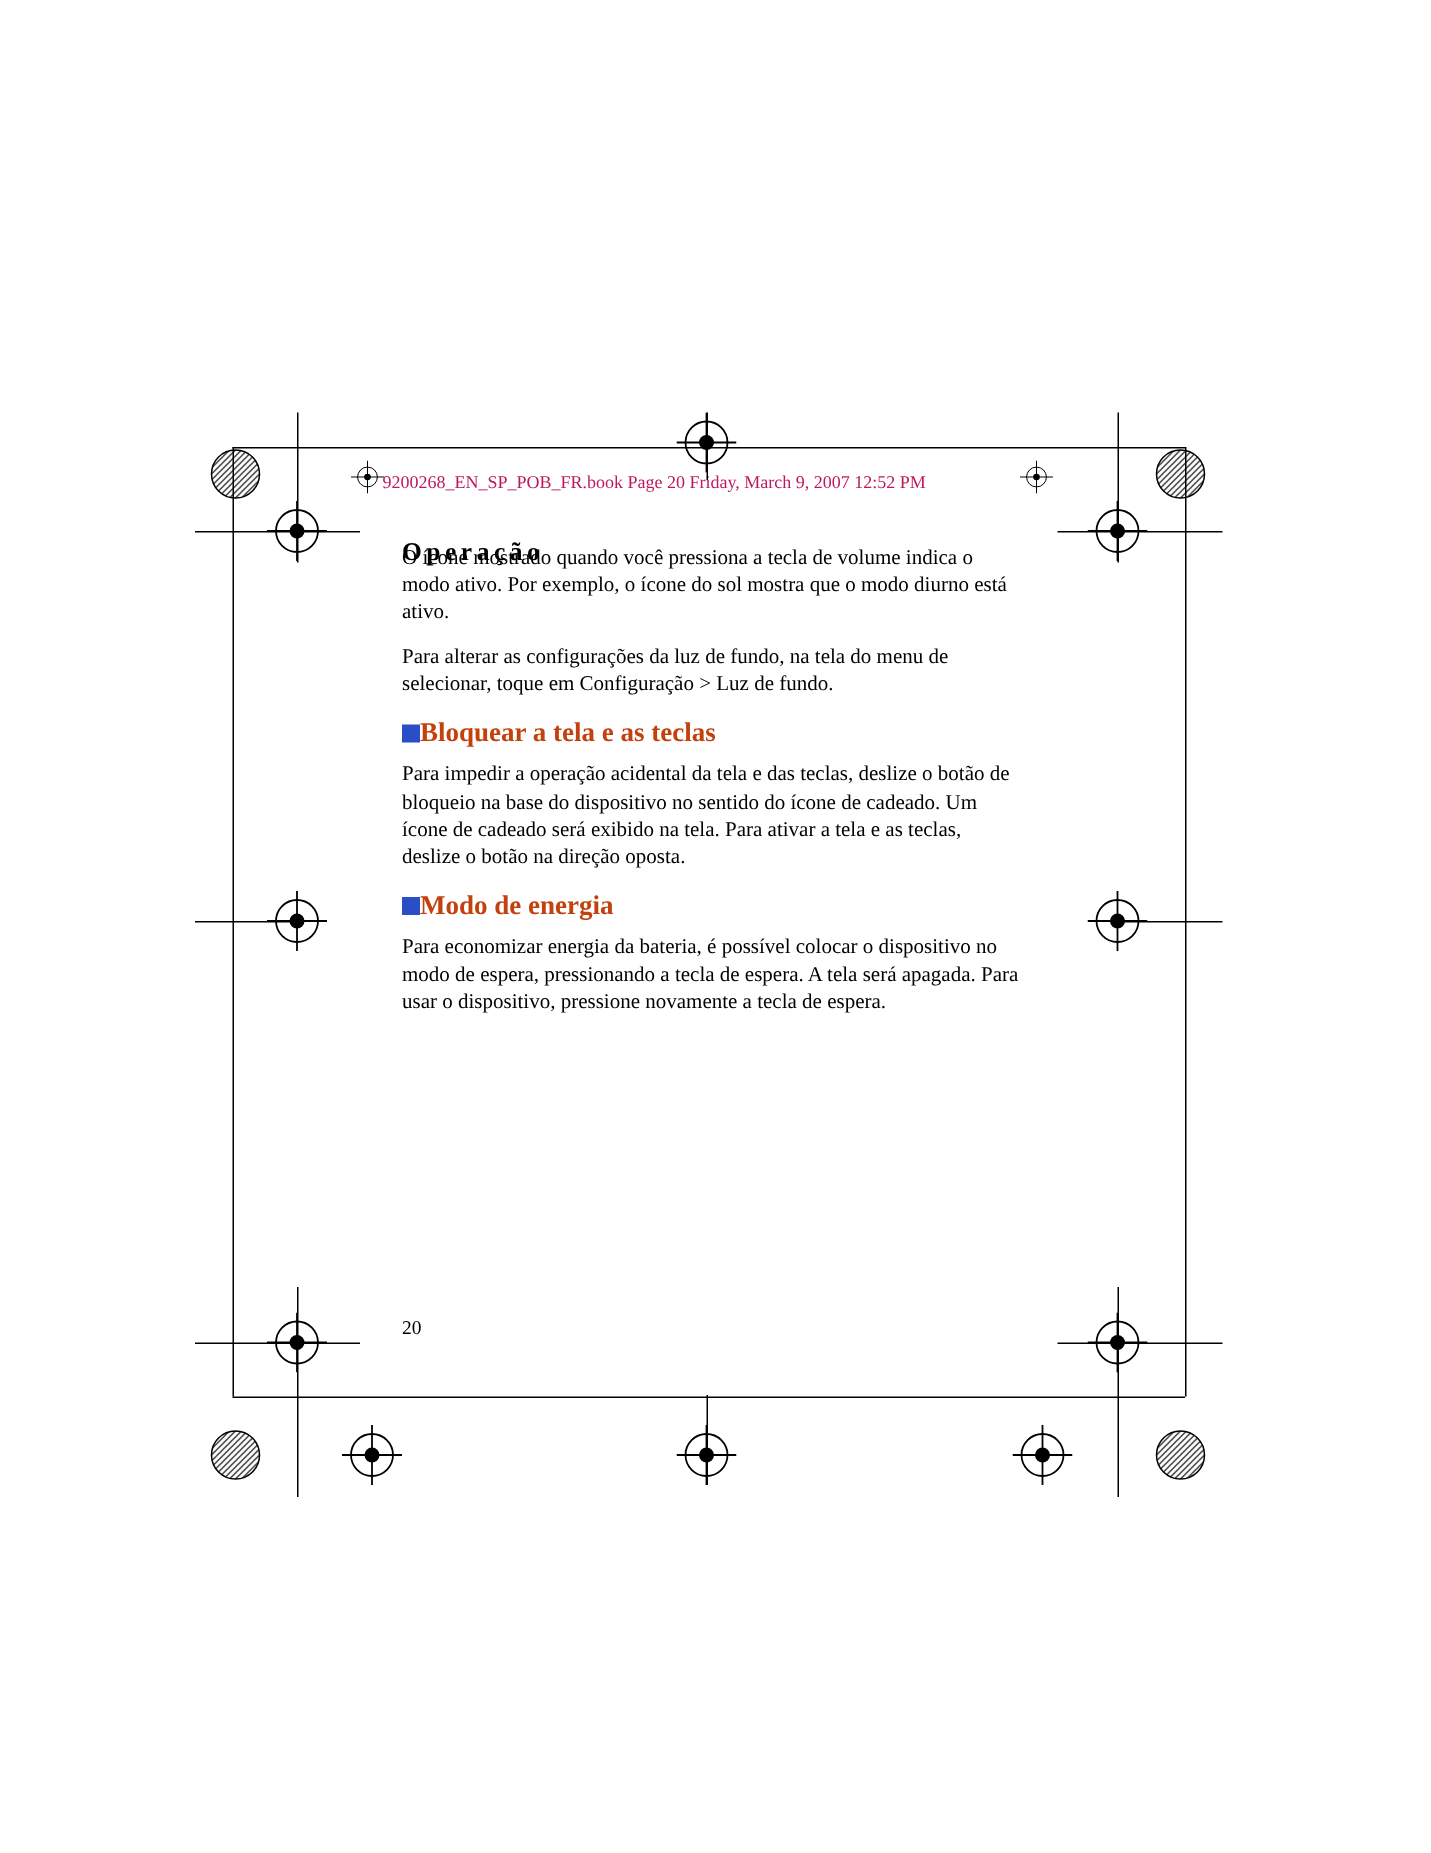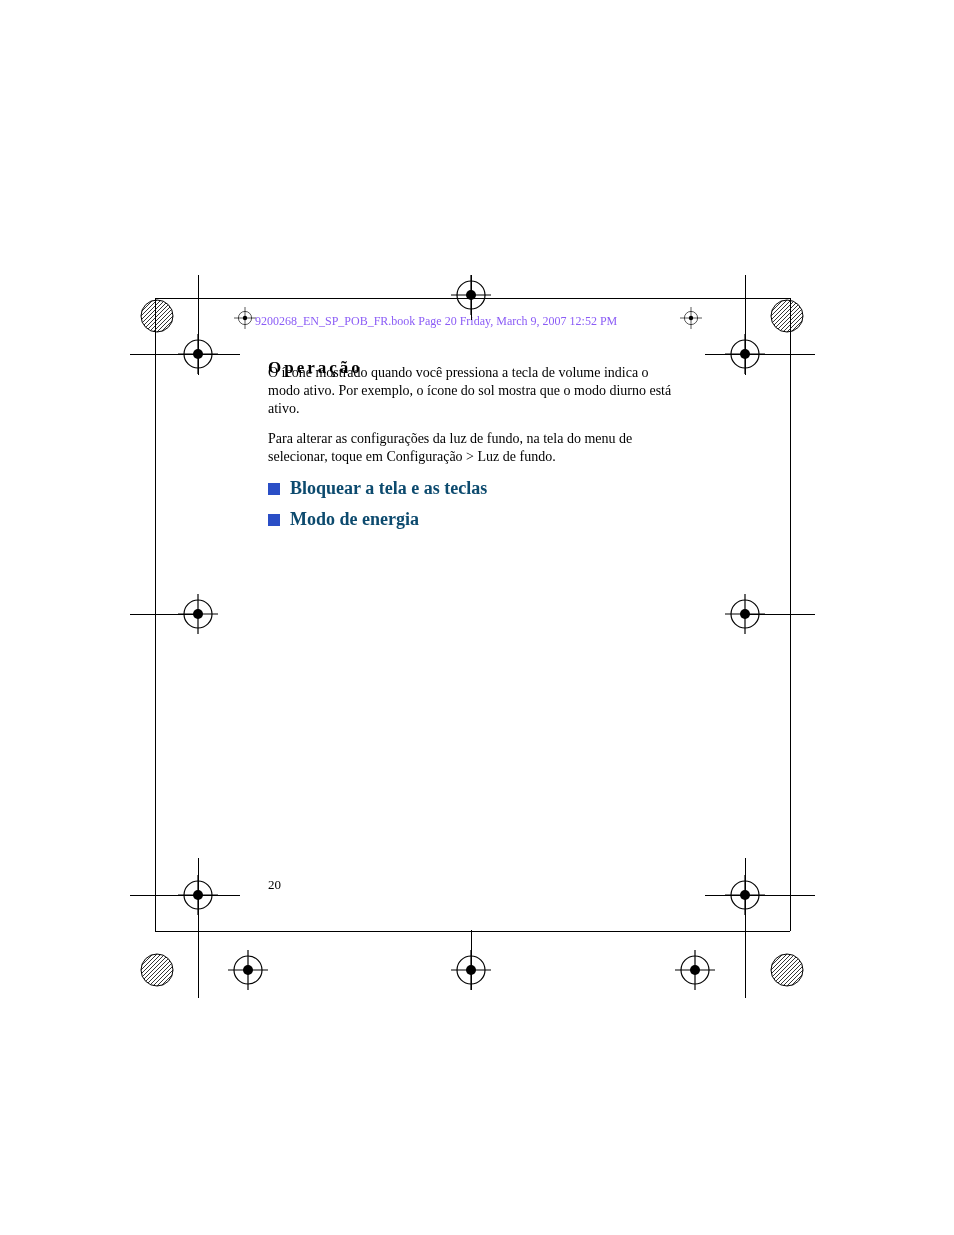--- a/index.html
+++ b/index.html
@@ -24,21 +24,21 @@
   .corner-circle {
     position: absolute;
     width: 36px;
     height: 36px;
   }
   .header-line {
     position: absolute;
     left: 255px;
     top: 314px;
     font-size: 12px;
-    color: #8b5cf6;
+    color: #be185d;
     font-family: 'Times New Roman', serif;
   }
   .reg-on-line {
     position: absolute;
     width: 22px;
     height: 22px;
   }
   .section-label {
     position: absolute;
     left: 268px;
@@ -53,28 +53,27 @@
     left: 268px;
     top: 364px;
     width: 415px;
     font-size: 14px;
     line-height: 1.3;
     color: #000;
   }
   .content p { margin-bottom: 11px; }
   .link-text { color: #000000; }
   .heading {
-    color: #0c4a6e;
+    color: #c2410c;
     font-size: 18px;
     font-weight: bold;
     margin-top: 8px;
     margin-bottom: 8px;
     display: flex;
     align-items: center;
-    gap: 10px;
   }
   .heading .sq {
     width: 12px;
     height: 12px;
     background: #2a4ec6;
     flex-shrink: 0;
   }
   .page-number {
     position: absolute;
     left: 268px;
@@ -124,25 +123,27 @@
 <div class="content">
   <p>O ícone mostrado quando você pressiona a tecla de volume indica o modo ativo. Por exemplo, o ícone do sol mostra que o modo diurno está ativo.</p>
   <p>
     <span>Para alterar as configurações da luz de fundo, na tela do menu de selecionar, toque em </span><span class="link-text">Configuração</span><span> &gt; </span><span class="link-text">Luz de fundo</span><span>.</span>
   </p>
 
   <div class="heading">
     <span class="sq"></span>
     <span>Bloquear a tela e as teclas</span>
   </div>
+  <p>Para impedir a operação acidental da tela e das teclas, deslize o botão de bloqueio na base do dispositivo no sentido do ícone de cadeado. Um ícone de cadeado será exibido na tela. Para ativar a tela e as teclas, deslize o botão na direção oposta.</p>
 
   <div class="heading">
     <span class="sq"></span>
     <span>Modo de energia</span>
   </div>
+  <p>Para economizar energia da bateria, é possível colocar o dispositivo no modo de espera, pressionando a tecla de espera. A tela será apagada. Para usar o dispositivo, pressione novamente a tecla de espera.</p>
 </div>
 
 <div class="page-number">20</div>
 
 <div class="corner-circle" style="left:139px; top:298px;">
   <svg viewBox="0 0 36 36">
       <defs>
         <pattern id="h1" width="4" height="4" patternUnits="userSpaceOnUse">
           <path d="M-1,1 l2,-2 M0,4 l4,-4 M3,5 l2,-2" stroke="#000" stroke-width="0.8"></path>
         </pattern>

